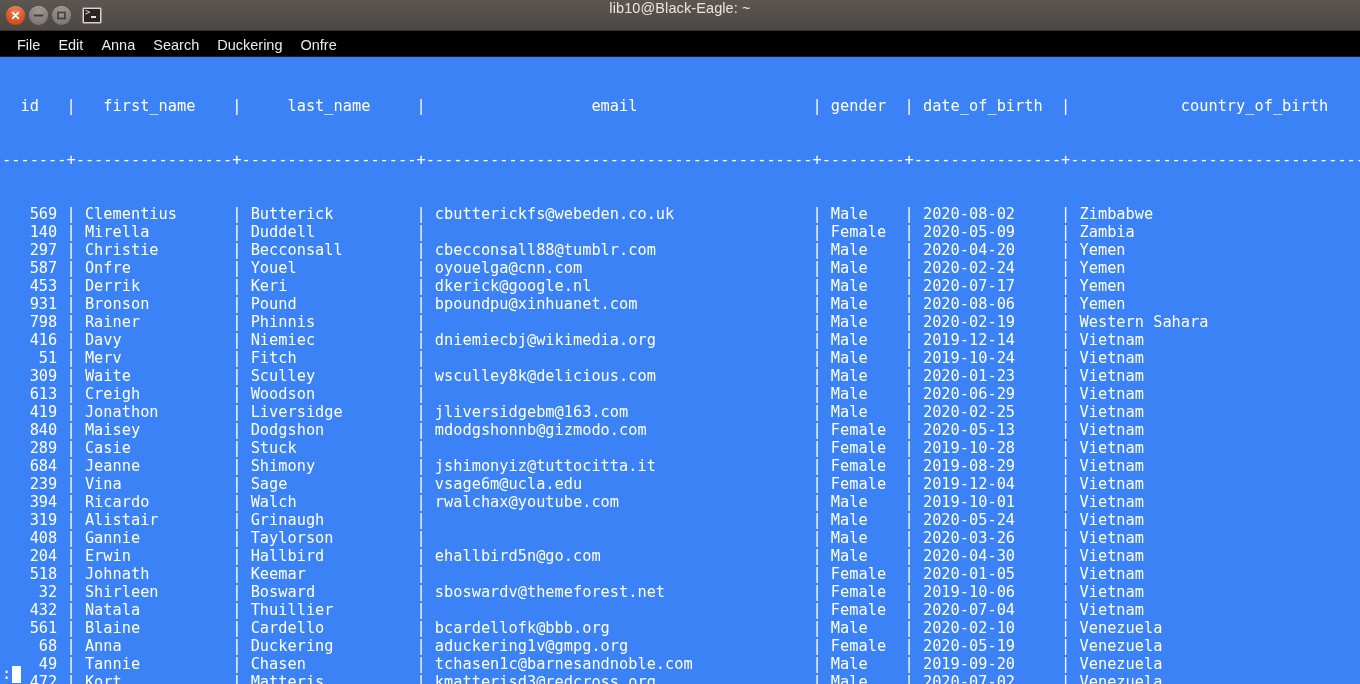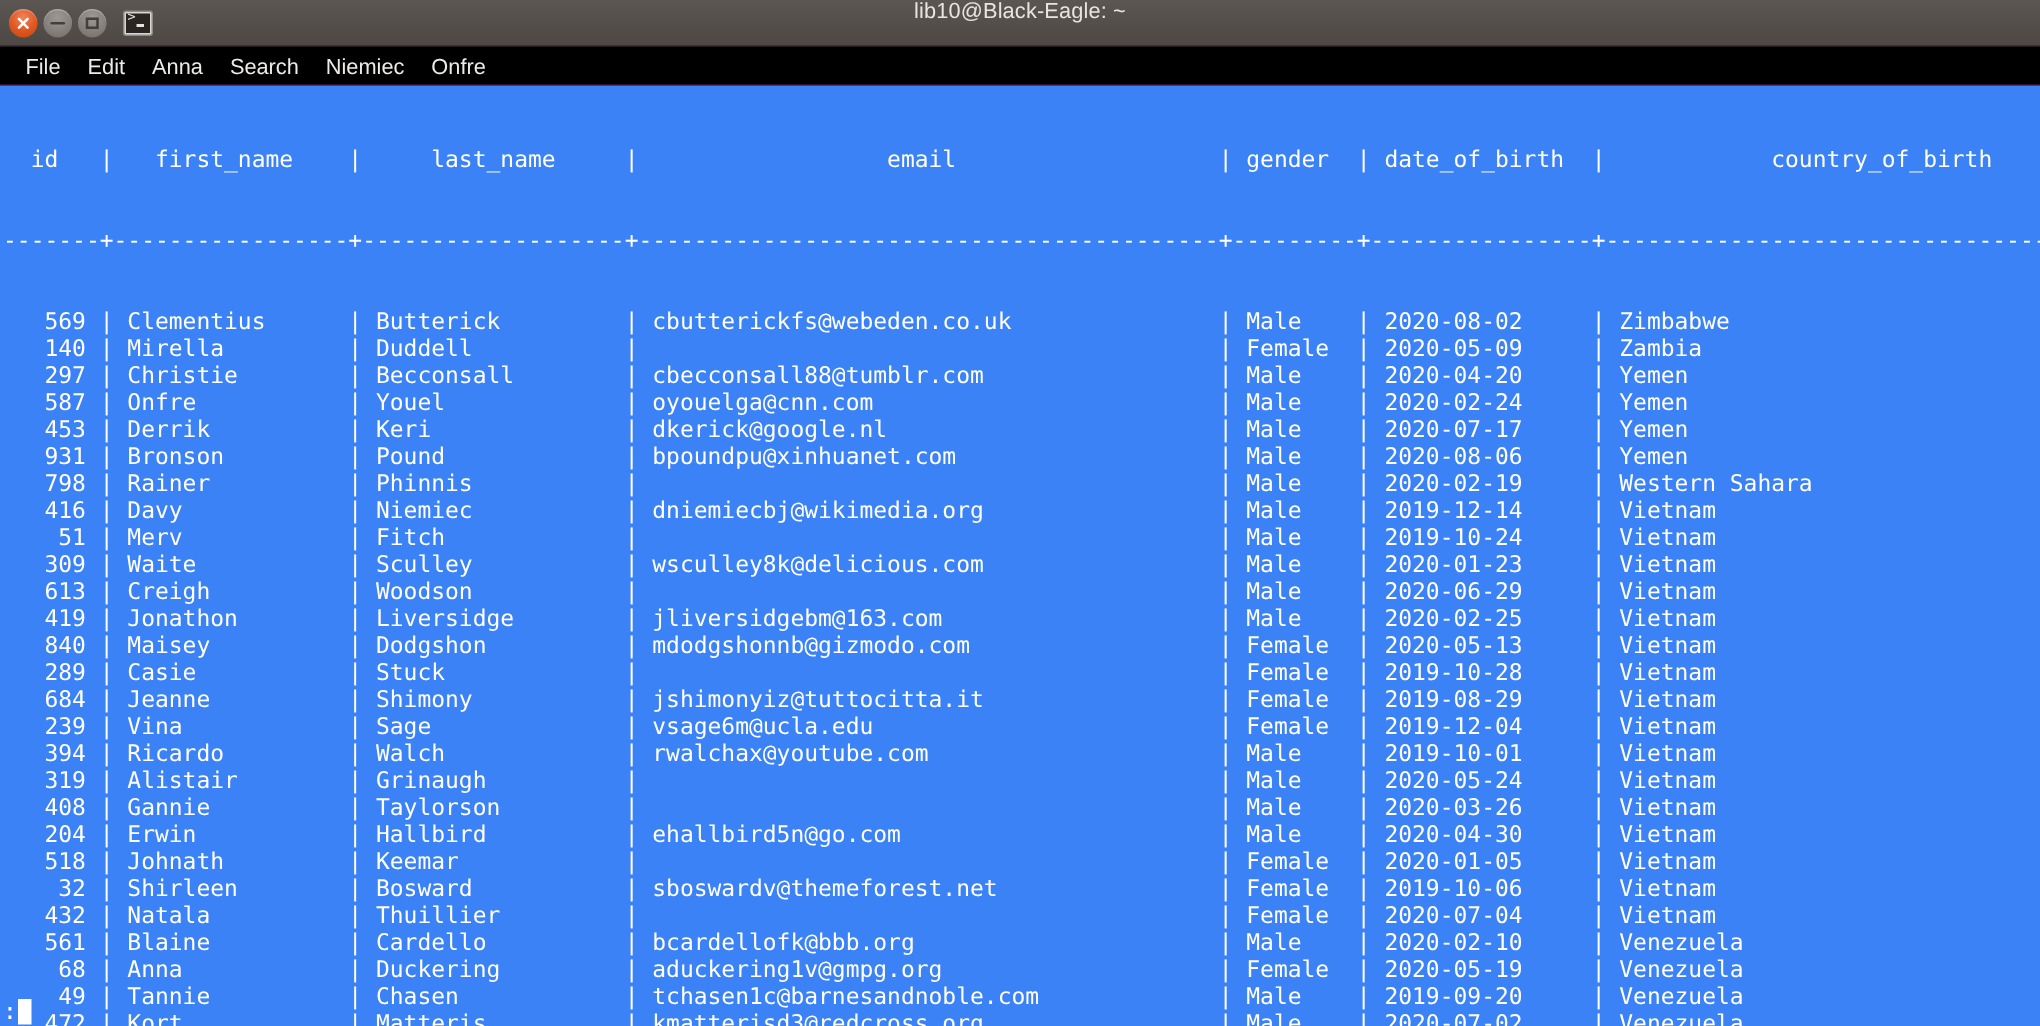--- a/index.html
+++ b/index.html
@@ -195,21 +195,21 @@
         </div>
     </div>
     <div id="title-text">lib10@Black-Eagle: ~</div>
   </div>
 
   <div id="menubar">
     <div class="menu-item">File</div>
     <div class="menu-item">Edit</div>
     <div class="menu-item">Anna</div>
     <div class="menu-item">Search</div>
-    <div class="menu-item">Niemiec</div>
+    <div class="menu-item">Duckering</div>
     <div class="menu-item">Onfre</div>
   </div>
 
   <div id="screen">
     <div class="line" id="header-line">  id   |   first_name    |     last_name     |                  email                   | gender  | date_of_birth  |            country_of_birth           </div>
     <div class="line sep" id="separator-line">-------+-----------------+-------------------+------------------------------------------+---------+----------------+----------------------------------------</div>
     <div id="rows-container"><div class="line">   569 | Clementius      | Butterick         | cbutterickfs@webeden.co.uk               | Male    | 2020-08-02     | Zimbabwe                              </div><div class="line">   140 | Mirella         | Duddell           |                                          | Female  | 2020-05-09     | Zambia                                </div><div class="line">   297 | Christie        | Becconsall        | cbecconsall88@tumblr.com                 | Male    | 2020-04-20     | Yemen                                 </div><div class="line">   587 | Onfre           | Youel             | oyouelga@cnn.com                         | Male    | 2020-02-24     | Yemen                                 </div><div class="line">   453 | Derrik          | Keri              | dkerick@google.nl                        | Male    | 2020-07-17     | Yemen                                 </div><div class="line">   931 | Bronson         | Pound             | bpoundpu@xinhuanet.com                   | Male    | 2020-08-06     | Yemen                                 </div><div class="line">   798 | Rainer          | Phinnis           |                                          | Male    | 2020-02-19     | Western Sahara                        </div><div class="line">   416 | Davy            | Niemiec           | dniemiecbj@wikimedia.org                 | Male    | 2019-12-14     | Vietnam                               </div><div class="line">    51 | Merv            | Fitch             |                                          | Male    | 2019-10-24     | Vietnam                               </div><div class="line">   309 | Waite           | Sculley           | wsculley8k@delicious.com                 | Male    | 2020-01-23     | Vietnam                               </div><div class="line">   613 | Creigh          | Woodson           |                                          | Male    | 2020-06-29     | Vietnam                               </div><div class="line">   419 | Jonathon        | Liversidge        | jliversidgebm@163.com                    | Male    | 2020-02-25     | Vietnam                               </div><div class="line">   840 | Maisey          | Dodgshon          | mdodgshonnb@gizmodo.com                  | Female  | 2020-05-13     | Vietnam                               </div><div class="line">   289 | Casie           | Stuck             |                                          | Female  | 2019-10-28     | Vietnam                               </div><div class="line">   684 | Jeanne          | Shimony           | jshimonyiz@tuttocitta.it                 | Female  | 2019-08-29     | Vietnam                               </div><div class="line">   239 | Vina            | Sage              | vsage6m@ucla.edu                         | Female  | 2019-12-04     | Vietnam                               </div><div class="line">   394 | Ricardo         | Walch             | rwalchax@youtube.com                     | Male    | 2019-10-01     | Vietnam                               </div><div class="line">   319 | Alistair        | Grinaugh          |                                          | Male    | 2020-05-24     | Vietnam                               </div><div class="line">   408 | Gannie          | Taylorson         |                                          | Male    | 2020-03-26     | Vietnam                               </div><div class="line">   204 | Erwin           | Hallbird          | ehallbird5n@go.com                       | Male    | 2020-04-30     | Vietnam                               </div><div class="line">   518 | Johnath         | Keemar            |                                          | Female  | 2020-01-05     | Vietnam                               </div><div class="line">    32 | Shirleen        | Bosward           | sboswardv@themeforest.net                | Female  | 2019-10-06     | Vietnam                               </div><div class="line">   432 | Natala          | Thuillier         |                                          | Female  | 2020-07-04     | Vietnam                               </div><div class="line">   561 | Blaine          | Cardello          | bcardellofk@bbb.org                      | Male    | 2020-02-10     | Venezuela                             </div><div class="line">    68 | Anna            | Duckering         | aduckering1v@gmpg.org                    | Female  | 2020-05-19     | Venezuela                             </div><div class="line">    49 | Tannie          | Chasen            | tchasen1c@barnesandnoble.com             | Male    | 2019-09-20     | Venezuela                             </div><div class="line">   472 | Kort            | Matteris          | kmatterisd3@redcross.org                 | Male    | 2020-07-02     | Venezuela                             </div></div>
   </div>
 
   <div id="prompt-line">

